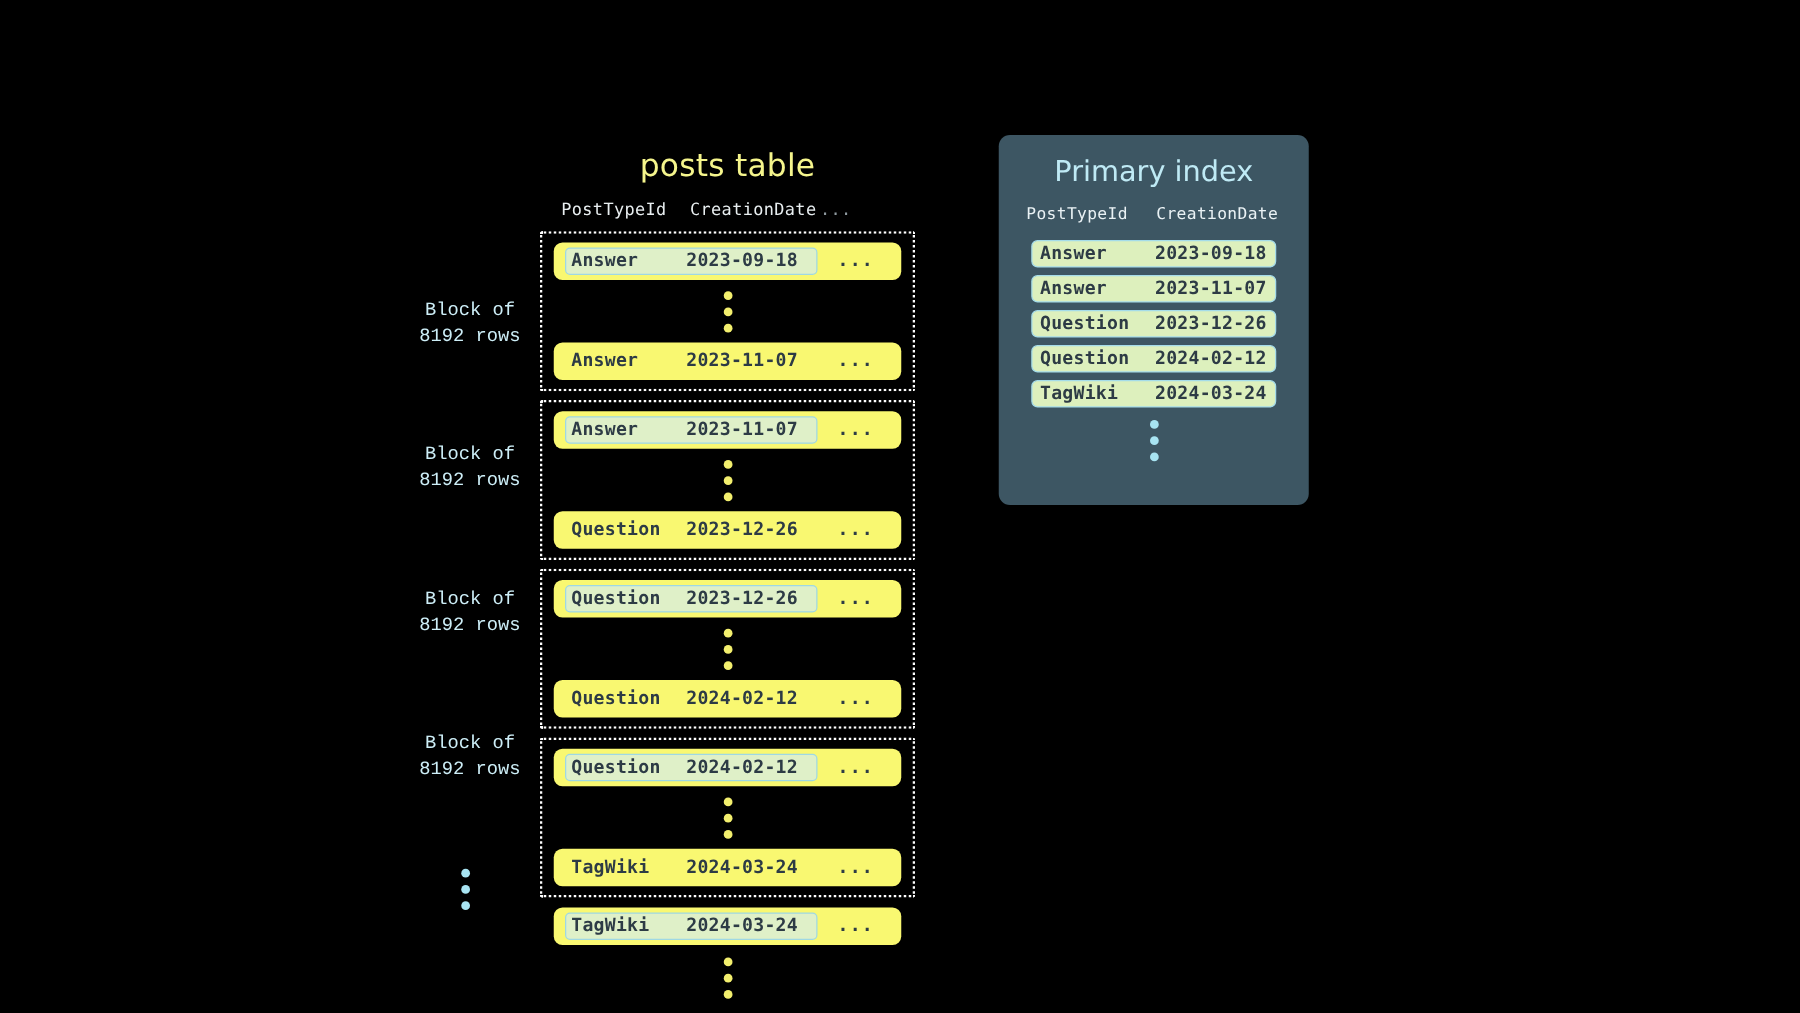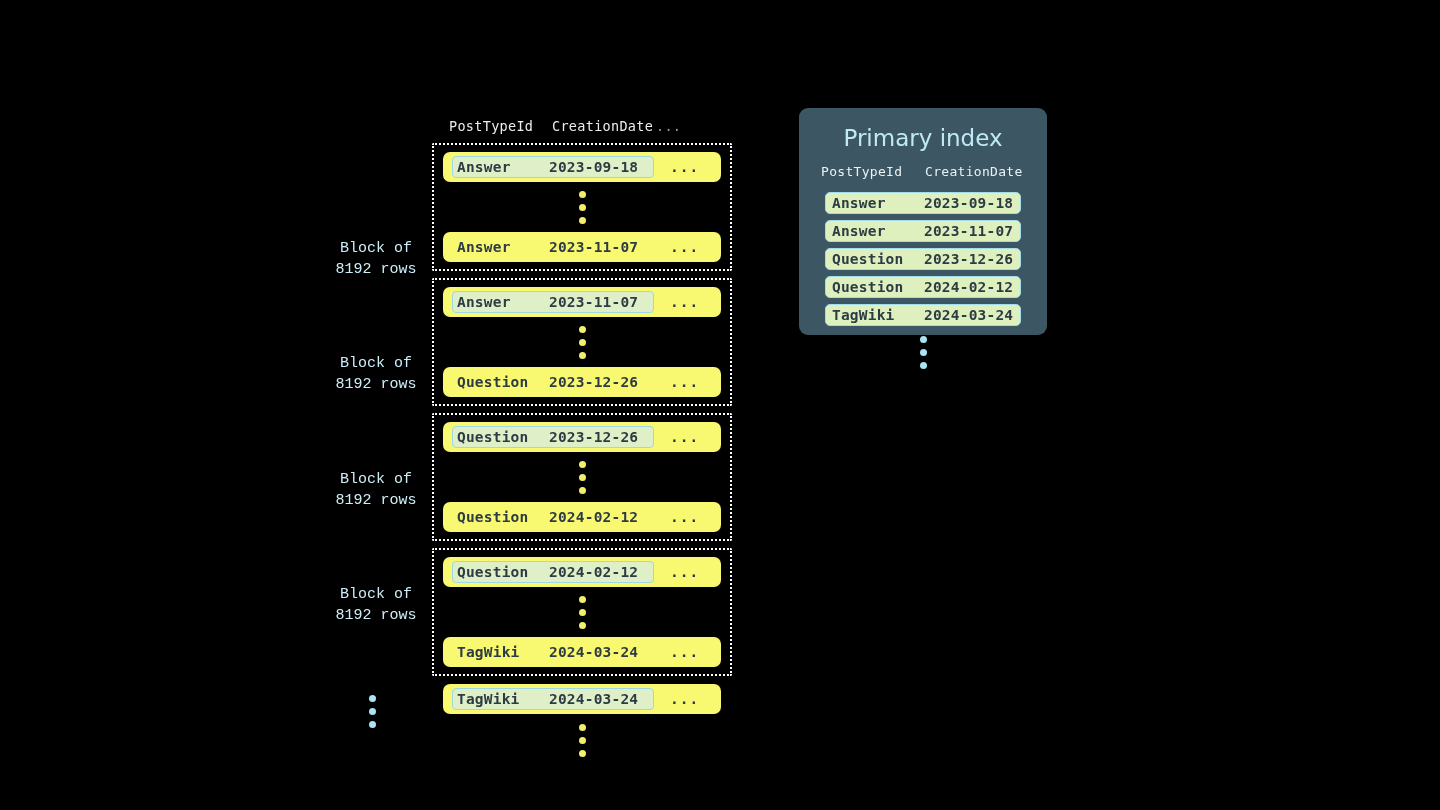--- a/index.html
+++ b/index.html
@@ -134,21 +134,21 @@
     left: 369px;
     top: 686px;
   }
 
   
   #primary-index-panel {
     position: absolute;
     left: 799px;
     top: 108px;
     width: 248px;
-    height: 227px;
+    height: 296px;
     background: #3d5663;
     border-radius: 9px;
     box-sizing: border-box;
     padding-top: 17px;
   }
   #primary-index-title {
     text-align: center;
     font-size: 23px;
     color: #bfeaf5;
     font-family: "DejaVu Sans", sans-serif;
@@ -206,20 +206,21 @@
 </div>
 
 <div id="left-dots" class="vdots blue">
   <span></span>
   <span></span>
   <span></span>
 </div>
 
 <div id="posts-table-section">
 
+  <div id="posts-table-title">posts table</div>
 
   <div class="col-header-row">
     <span class="ch-type">PostTypeId</span>
     <span class="ch-date">CreationDate</span>
     <span class="ch-dots">...</span>
   </div>
 
   <div class="block">
     <div class="row-pill">
       <div class="cells mark">

